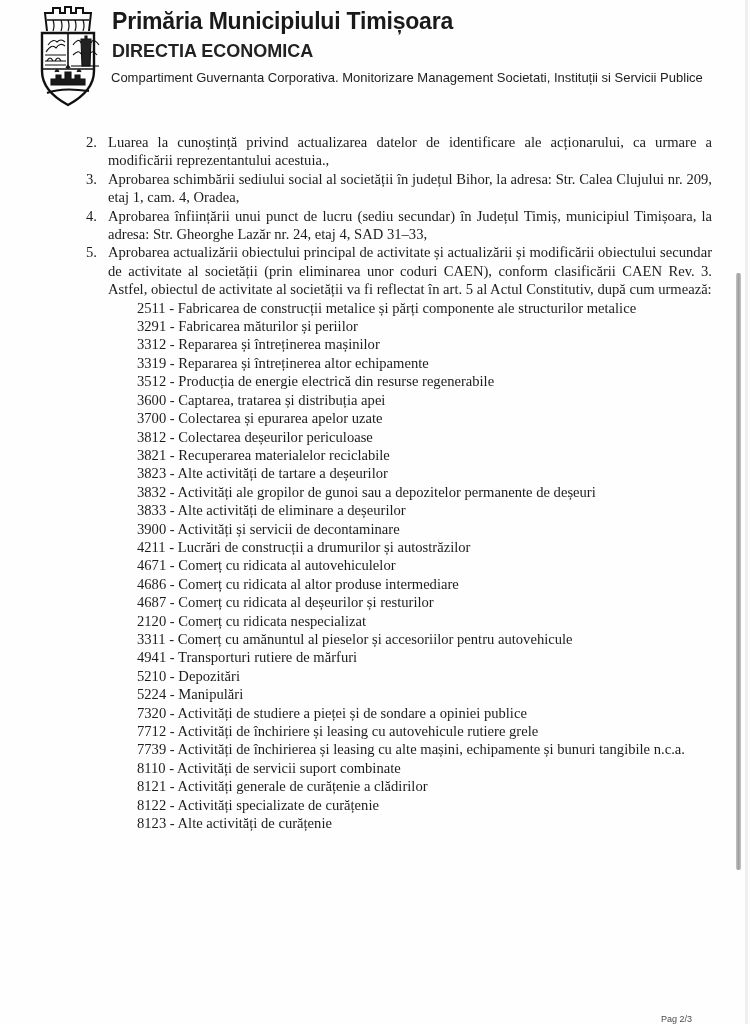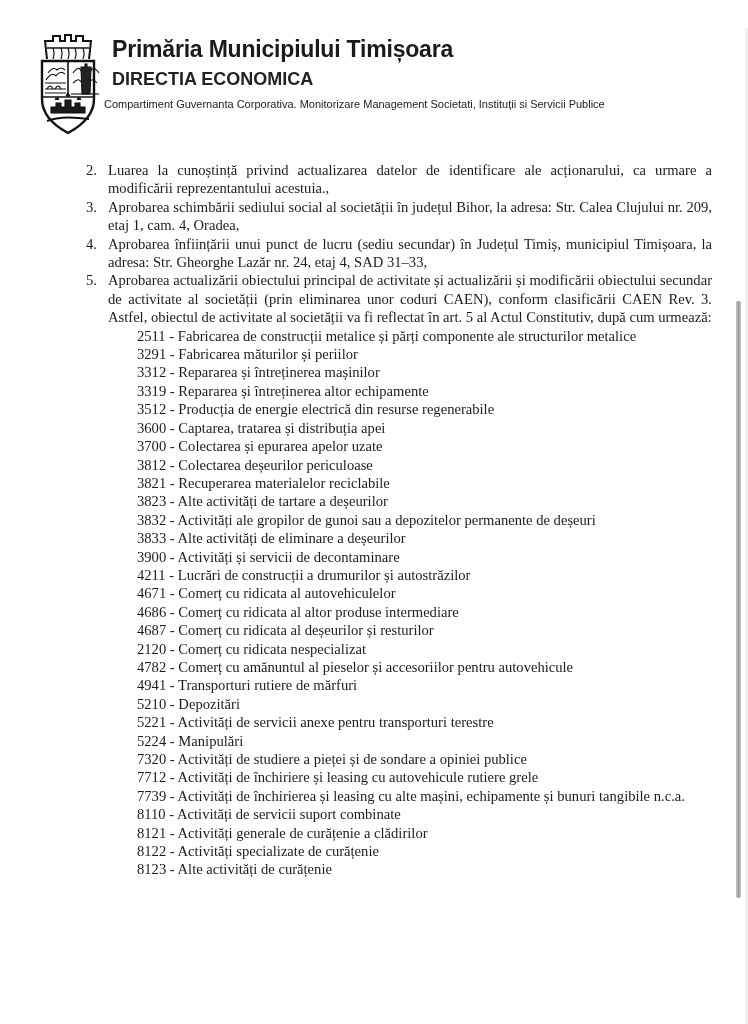--- a/index.html
+++ b/index.html
@@ -3,41 +3,41 @@
 <meta charset="utf-8">
 <style>
   html,body{margin:0;padding:0;}
   body{
     width:748px;height:1024px;position:relative;overflow:hidden;
     background:#ffffff;
     font-family:"Liberation Serif", serif;
     color:#1c1c1c;
     -webkit-font-smoothing:antialiased;
   }
-  .page{position:absolute;inset:0;background:#fefefe;margin-top:28px;}
+  .page{position:absolute;inset:0;background:#fefefe;}
   .page-edge{position:absolute;right:0;top:0;width:3px;height:100%;background:#efefef;}
 
   
   .header{position:absolute;left:0;top:0;width:100%;height:120px;}
   .coa{position:absolute;left:33px;top:5px;width:70px;height:102px;}
   .hdr-title{
     position:absolute;left:112px;top:8px;
     font-family:"Liberation Sans", sans-serif;
     font-size:23px;font-weight:600;color:#1a1a1a;letter-spacing:-0.2px;
     white-space:nowrap;
   }
   .hdr-dept{
     position:absolute;left:112px;top:41px;
     font-family:"Liberation Sans", sans-serif;
     font-size:18px;font-weight:700;color:#222;
   }
   .hdr-subdept{
-    position:absolute;left:104px;top:70px;
+    position:absolute;left:111px;top:70px;
     font-family:"Liberation Sans", sans-serif;
-    font-size:11px;font-weight:400;color:#222;
+    font-size:13px;font-weight:400;color:#222;
     white-space:nowrap;
   }
 
   
   .doc{
     position:absolute;left:86px;top:133px;width:626px;
     font-size:14.6px;line-height:18.4px;
   }
   .item{display:flex;}
   .item-num{width:22px;flex:0 0 22px;}
@@ -148,24 +148,23 @@
         <div class="caen-row"><span>3821</span><span> - </span><span>Recuperarea materialelor reciclabile</span></div>
         <div class="caen-row"><span>3823</span><span> - </span><span>Alte activități de tartare a deșeurilor</span></div>
         <div class="caen-row"><span>3832</span><span> - </span><span>Activități ale gropilor de gunoi sau a depozitelor permanente de deșeuri</span></div>
         <div class="caen-row"><span>3833</span><span> - </span><span>Alte activități de eliminare a deșeurilor</span></div>
         <div class="caen-row"><span>3900</span><span> - </span><span>Activități și servicii de decontaminare</span></div>
         <div class="caen-row"><span>4211</span><span> - </span><span>Lucrări de construcții a drumurilor și autostrăzilor</span></div>
         <div class="caen-row"><span>4671</span><span> - </span><span>Comerț cu ridicata al autovehiculelor</span></div>
         <div class="caen-row"><span>4686</span><span> - </span><span>Comerț cu ridicata al altor produse intermediare</span></div>
         <div class="caen-row"><span>4687</span><span> - </span><span>Comerț cu ridicata al deșeurilor și resturilor</span></div>
         <div class="caen-row"><span>2120</span><span> - </span><span>Comerț cu ridicata nespecializat</span></div>
-        <div class="caen-row"><span>4782</span><span> - </span><span>Comerț cu amănuntul al pieselor și accesoriilor pentru autovehicule</span></div>
+        <div class="caen-row"><span>3311</span><span> - </span><span>Comerț cu amănuntul al pieselor și accesoriilor pentru autovehicule</span></div>
         <div class="caen-row"><span>4941</span><span> - </span><span>Transporturi rutiere de mărfuri</span></div>
         <div class="caen-row"><span>5210</span><span> - </span><span>Depozitări</span></div>
-        <div class="caen-row"><span>5221</span><span> - </span><span>Activități de servicii anexe pentru transporturi terestre</span></div>
         <div class="caen-row"><span>5224</span><span> - </span><span>Manipulări</span></div>
         <div class="caen-row"><span>7320</span><span> - </span><span>Activități de studiere a pieței și de sondare a opiniei publice</span></div>
         <div class="caen-row"><span>7712</span><span> - </span><span>Activități de închiriere și leasing cu autovehicule rutiere grele</span></div>
         <div class="caen-row"><span>7739</span><span> - </span><span>Activități de închirierea și leasing cu alte mașini, echipamente și bunuri tangibile n.c.a.</span></div>
         <div class="caen-row"><span>8110</span><span> - </span><span>Activități de servicii suport combinate</span></div>
         <div class="caen-row"><span>8121</span><span> - </span><span>Activități generale de curățenie a clădirilor</span></div>
         <div class="caen-row"><span>8122</span><span> - </span><span>Activități specializate de curățenie</span></div>
         <div class="caen-row"><span>8123</span><span> - </span><span>Alte activități de curățenie</span></div>
       </div>
 

